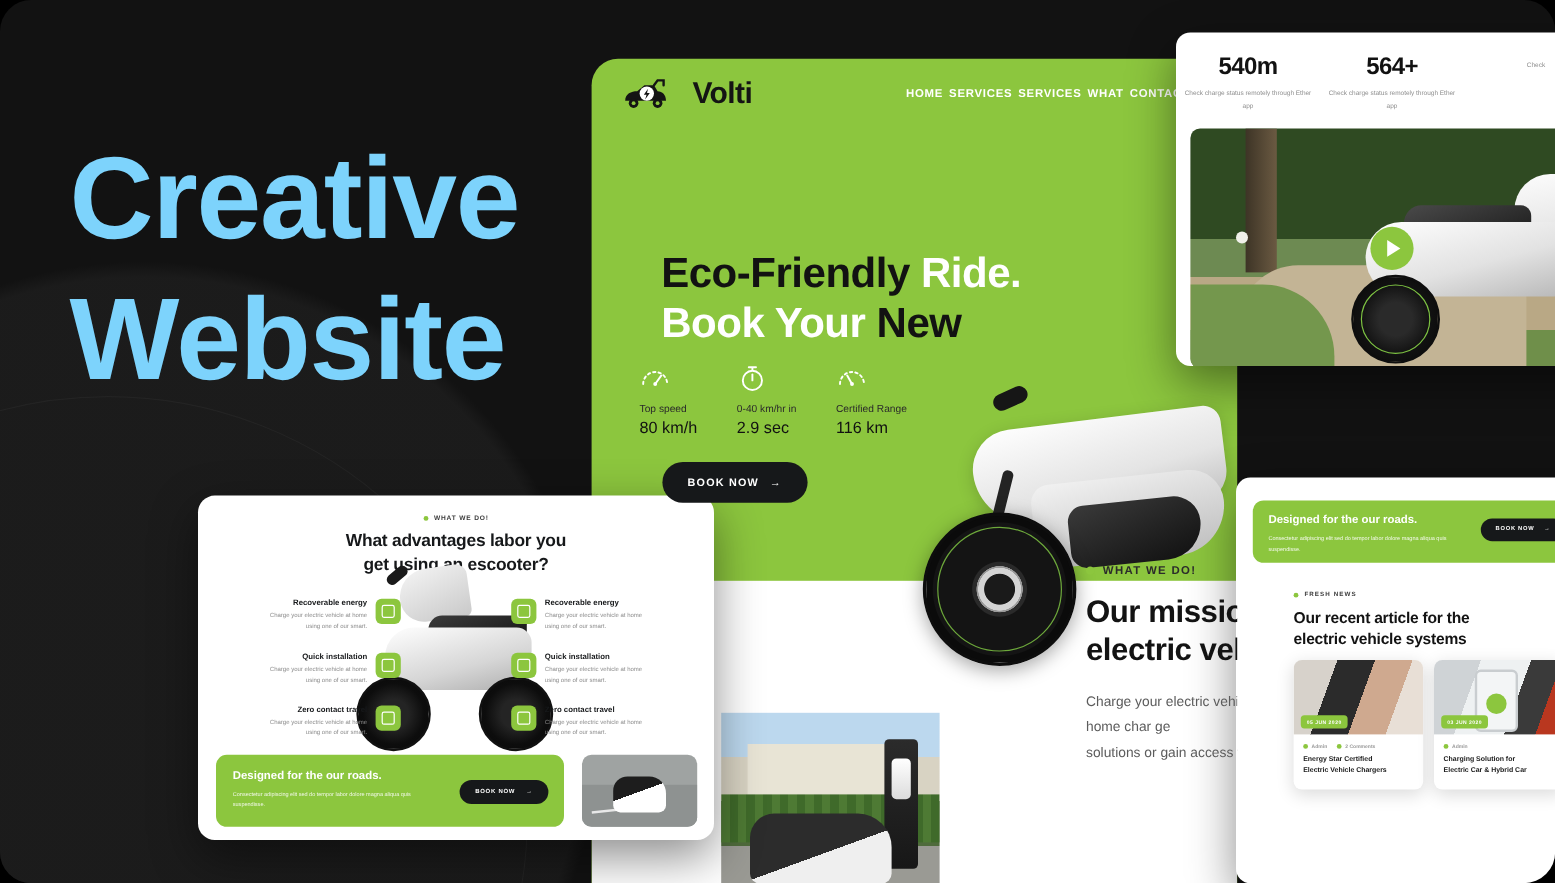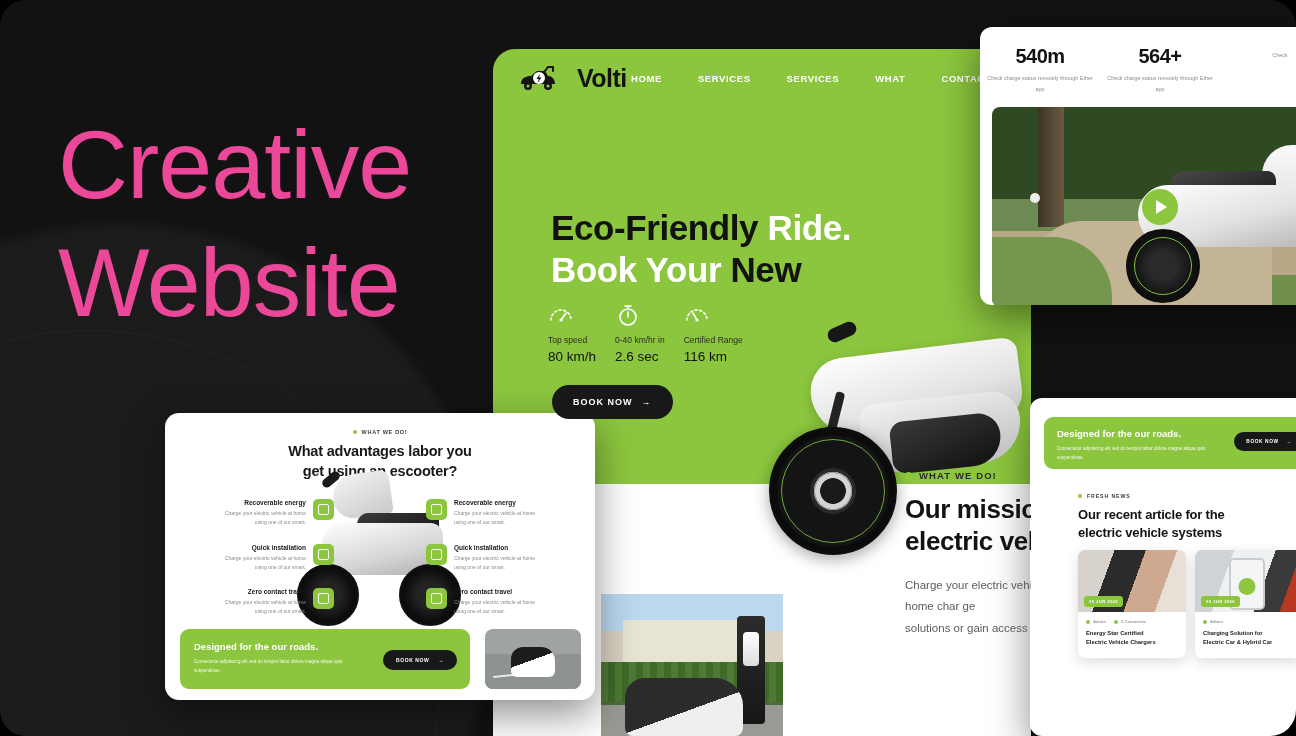--- a/index.html
+++ b/index.html
@@ -31,24 +31,24 @@
     left: -260px; top: 330px;
     border-radius: 50%;
     border: 1px solid rgba(255,255,255,.035);
   }
 
   
   .headline {
     position: absolute;
     left: 58px; top: 106px;
     width: 420px;
-    color: #ec4899;
+    color: #7dd3fc;
     font-size: 97px;
     line-height: 1.22;
-    font-weight: 400;
+    font-weight: 700;
     letter-spacing: -1px;
   }
   .headline .l2 { display: block; }
 
   
   .hero {
     position: absolute;
     left: 493px; top: 49px;
     width: 538px; height: 687px;
     background: #8CC63E;
@@ -69,39 +69,39 @@
   
   .nav {
     position: absolute;
     left: 0; top: 0; width: 100%; height: 58px;
     display: flex; align-items: center;
     padding: 0 22px 0 24px;
   }
   .logo-wrap { display: flex; align-items: center; gap: 18px; }
   .logo-mark { width: 42px; height: 27px; position: relative; }
   .logo-text { font-size: 25px; font-weight: 700; color: #141414; letter-spacing: -.5px; }
-  .nav-links { margin-left: auto; display: flex; gap: 36px; align-items: center; }
+  .nav-links { margin-left: auto; display: flex; gap: 5px; align-items: center; }
   .nav-links a {
     color: #fff; font-size: 9.5px; font-weight: 700;
     letter-spacing: .6px; text-decoration: none;
   }
 
   
   .hero-h1 {
     position: absolute; left: 58px; top: 158px;
     font-size: 35px; font-weight: 700; line-height: 1.21;
     letter-spacing: -.4px;
     z-index: 4;
   }
   .hero-h1 .w { color: #ffffff; }
   .hero-h1 .b { color: #121212; }
 
   .specs {
-    position: absolute; left: 55px; top: 253px;
-    display: flex; gap: 19px; z-index: 4;
+    position: absolute; left: 40px; top: 253px;
+    display: flex; gap: 33px; z-index: 4;
   }
   .spec-ico { width: 26px; height: 26px; margin-bottom: 7px; }
   .spec-label { font-size: 8.5px; color: #2a2a2a; margin-bottom: 4px; }
   .spec-val { font-size: 13.5px; color: #111; font-weight: 500; }
 
   .book-btn {
     position: absolute; left: 552px; top: 385px;
     background: #16181a; color: #fff;
     border: none; border-radius: 22px;
     padding: 12px 21px;
@@ -516,21 +516,21 @@
       <div>
         <div class="spec-ico">
           <svg width="26" height="26" viewBox="0 0 26 26">
             <circle cx="13" cy="15" r="8" stroke="#fff" stroke-width="1.6" fill="none"></circle>
             <path d="M13 15 L13 10" stroke="#fff" stroke-width="1.6" stroke-linecap="round"></path>
             <path d="M10 4 L16 4" stroke="#fff" stroke-width="1.6" stroke-linecap="round"></path>
             <path d="M13 4 L13 7" stroke="#fff" stroke-width="1.6"></path>
           </svg>
         </div>
         <div class="spec-label">0-40 km/hr in</div>
-        <div class="spec-val">2.6 sec</div>
+        <div class="spec-val">2.9 sec</div>
       </div>
       <div>
         <div class="spec-ico">
           <svg width="26" height="26" viewBox="0 0 26 26">
             <path d="M3 18 A10 10 0 0 1 23 18" stroke="#fff" stroke-width="1.6" fill="none" stroke-linecap="round" stroke-dasharray="2 2.6"></path>
             <path d="M13 18 L9 11" stroke="#fff" stroke-width="1.6" stroke-linecap="round"></path>
             <circle cx="13" cy="18" r="1.6" fill="#fff"></circle>
           </svg>
         </div>
         <div class="spec-label">Certified Range</div>

